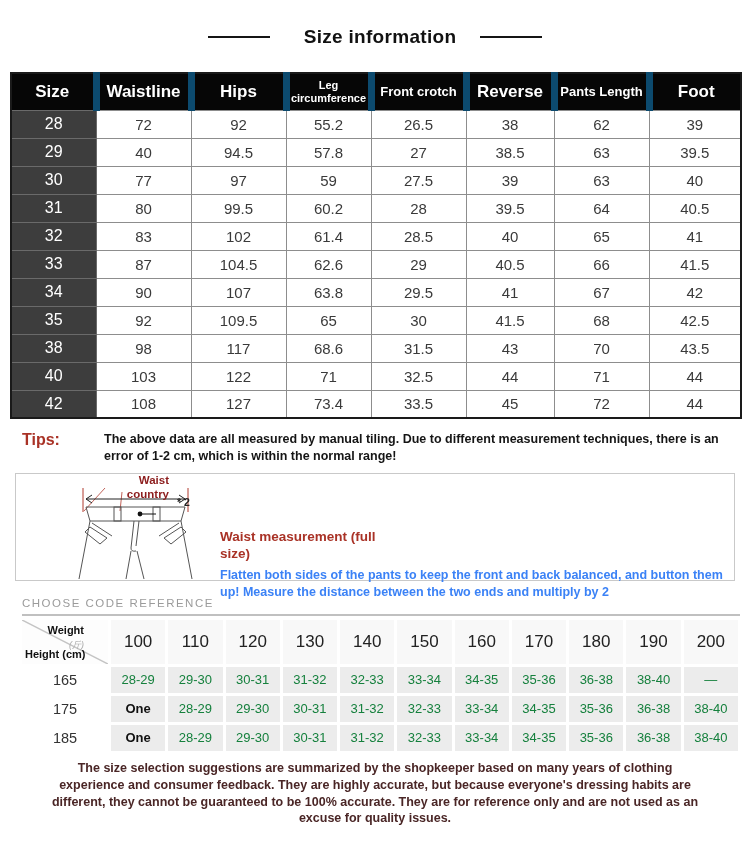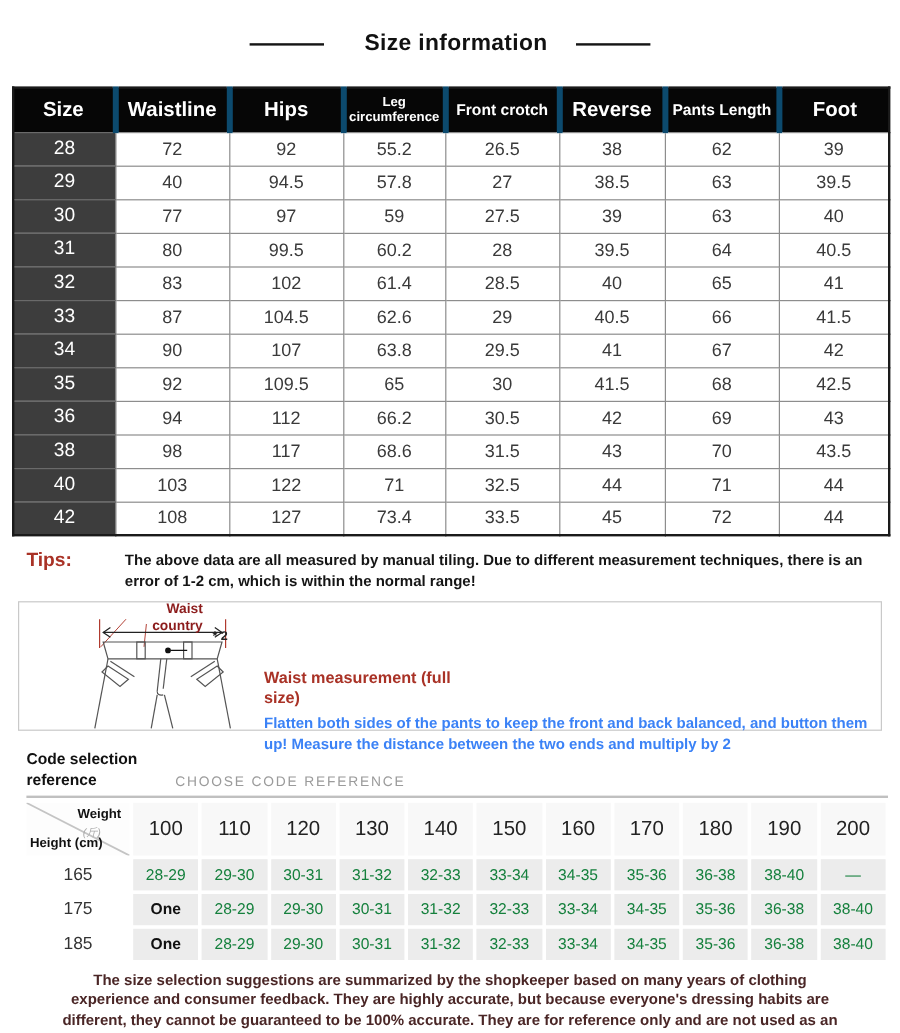--- a/index.html
+++ b/index.html
@@ -14,21 +14,21 @@
   .title-line { width:62px; height:2px; background:#151515; }
   .page-title { font-size:19px; font-weight:bold; letter-spacing:.3px;margin-left:10px; }
 
   
   table.size-table {
     border-collapse:collapse; table-layout:fixed;
     margin:24px 0 0 10px; width:730px; border:2px solid #1a1a1a;
   }
   .size-table thead th {
     background:#060606; color:#fff; font-weight:bold; height:37px;
-    vertical-align:middle; border-left:5px solid #0c4a6e; text-align:center; padding:0;
+    vertical-align:middle; border-left:7px solid #0c4a6e; text-align:center; padding:0;
   }
   .size-table thead th:first-child { border-left:none; }
   .h-size,.h-waist,.h-hips,.h-reverse,.h-foot { font-size:17px; }
   .h-leg   { font-size:11px; line-height:1.15; padding:0 12px; text-align:left; }
   .h-crotch{ font-size:13px; color:#9a9a9a; }
   .h-plen  { font-size:13px; }
   .size-table td {
     border:1px solid #8d8d8d; text-align:center; height:28px;
     font-size:15px; color:#3a3a3a; padding:0;
   }
@@ -61,21 +61,21 @@
   .code-sub { color:#9b9b9b; font-size:11.5px; letter-spacing:1.5px; white-space:nowrap; padding-bottom:1px; }
 
   
   table.code-table {
     border-collapse:separate; border-spacing:3px; table-layout:fixed;
     margin:1px 0 0 19px; width:722px; background:#fff;
   }
   .code-table th, .code-table td { text-align:center; padding:0; font-weight:normal; }
   .corner { position:relative; background:#fdfdfd; height:44px; }
   .corner svg { position:absolute; left:0; top:0; width:100%; height:100%; }
-  .corner .w { position:absolute; top:4px; right:7px; font-size:11px; font-weight:bold; color:#111;text-align:right; }
+  .corner .w { position:absolute; top:4px; right:24px; font-size:11px; font-weight:bold; color:#111;text-align:right; }
   .corner .u { position:absolute; top:19px; right:24px; font-size:9px; color:#adadad; font-style:italic; }
   .corner .h { position:absolute; bottom:4px; left:3px; font-size:11px; font-weight:bold; color:#111; }
   .w-head { background:#f8f8f8; font-size:17px; color:#222; height:44px; vertical-align:middle; }
   .h-cell { background:#ffffff; font-size:14.5px; color:#333; height:26px; }
   .c-cell { background:#ececec; font-size:13px; color:#15803d; height:26px; }
   .c-cell.one { font-weight:bold; color:#111; }
 
   
   .footer-note {
     margin:6px auto 0; width:658px; text-align:center;
@@ -189,30 +189,20 @@
         <td class="size-col">35</td>
         <td class="val">92</td>
         <td class="val">109.5</td>
         <td class="val">65</td>
         <td class="val">30</td>
         <td class="val">41.5</td>
         <td class="val">68</td>
         <td class="val">42.5</td>
       </tr>
       <tr>
-        <td class="size-col">36</td>
-        <td class="val">94</td>
-        <td class="val">112</td>
-        <td class="val">66.2</td>
-        <td class="val">30.5</td>
-        <td class="val">42</td>
-        <td class="val">69</td>
-        <td class="val">43</td>
-      </tr>
-      <tr>
         <td class="size-col">38</td>
         <td class="val">98</td>
         <td class="val">117</td>
         <td class="val">68.6</td>
         <td class="val">31.5</td>
         <td class="val">43</td>
         <td class="val">70</td>
         <td class="val">43.5</td>
       </tr>
       <tr>
@@ -278,21 +268,20 @@
   </svg>
   <div class="waist-label">Waist country</div>
   <div class="multiplier">* 2</div>
   <div class="measure-text">
     <div class="measure-heading">Waist measurement (full size)</div>
     <div class="measure-body">Flatten both sides of the pants to keep the front and back balanced, and button them up! Measure the distance between the two ends and multiply by 2</div>
   </div>
 </div>
 
 <div class="code-header">
-  <span class="code-label">Code selection reference</span>
   <span class="code-sub">CHOOSE CODE REFERENCE</span>
 </div>
 
 <table class="code-table">
   <colgroup>
       <col style="width:86px">
     </colgroup>
   <thead>
     <tr>
       <th class="corner">

